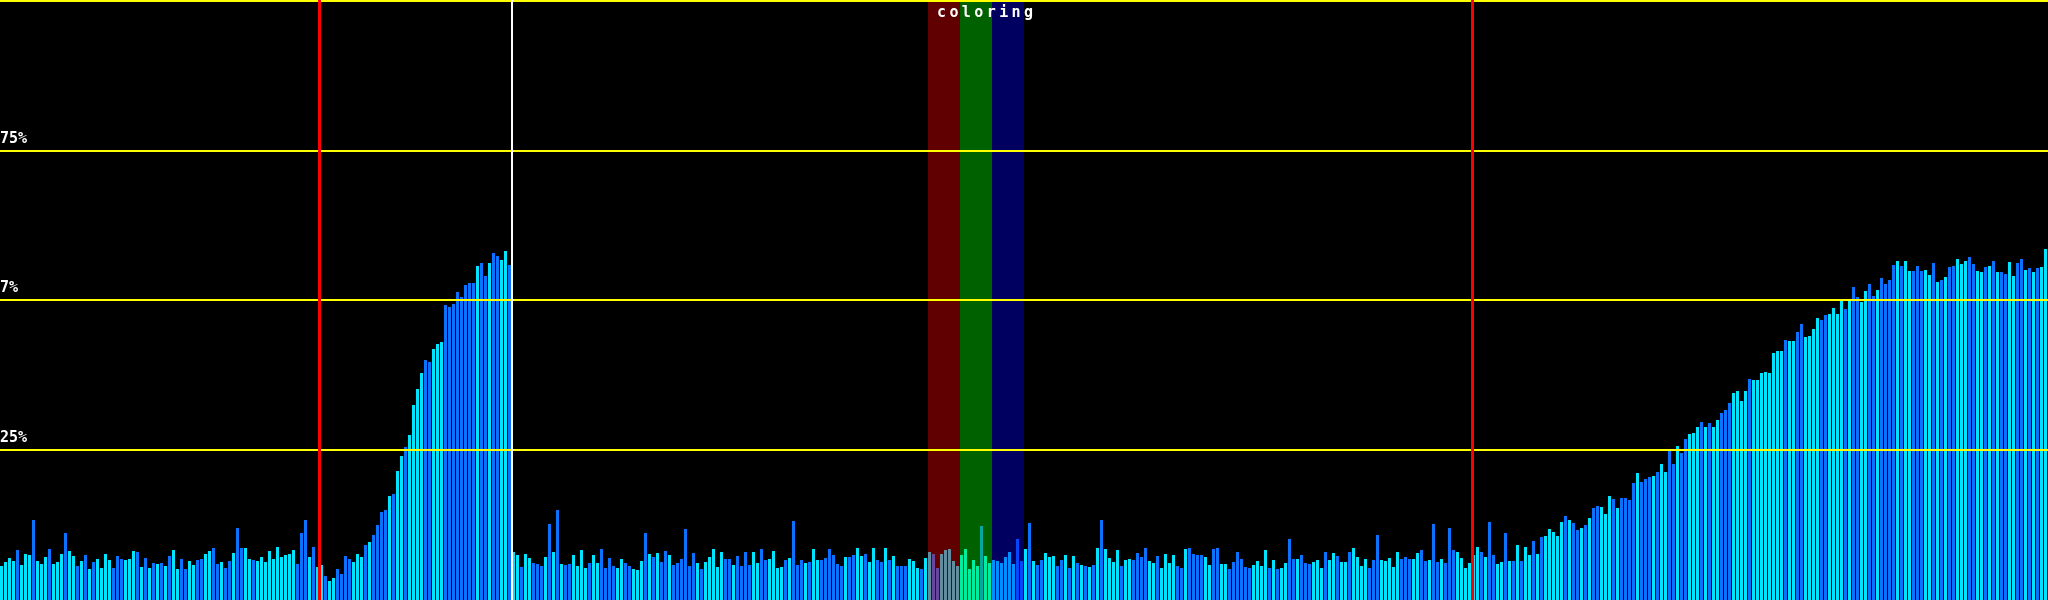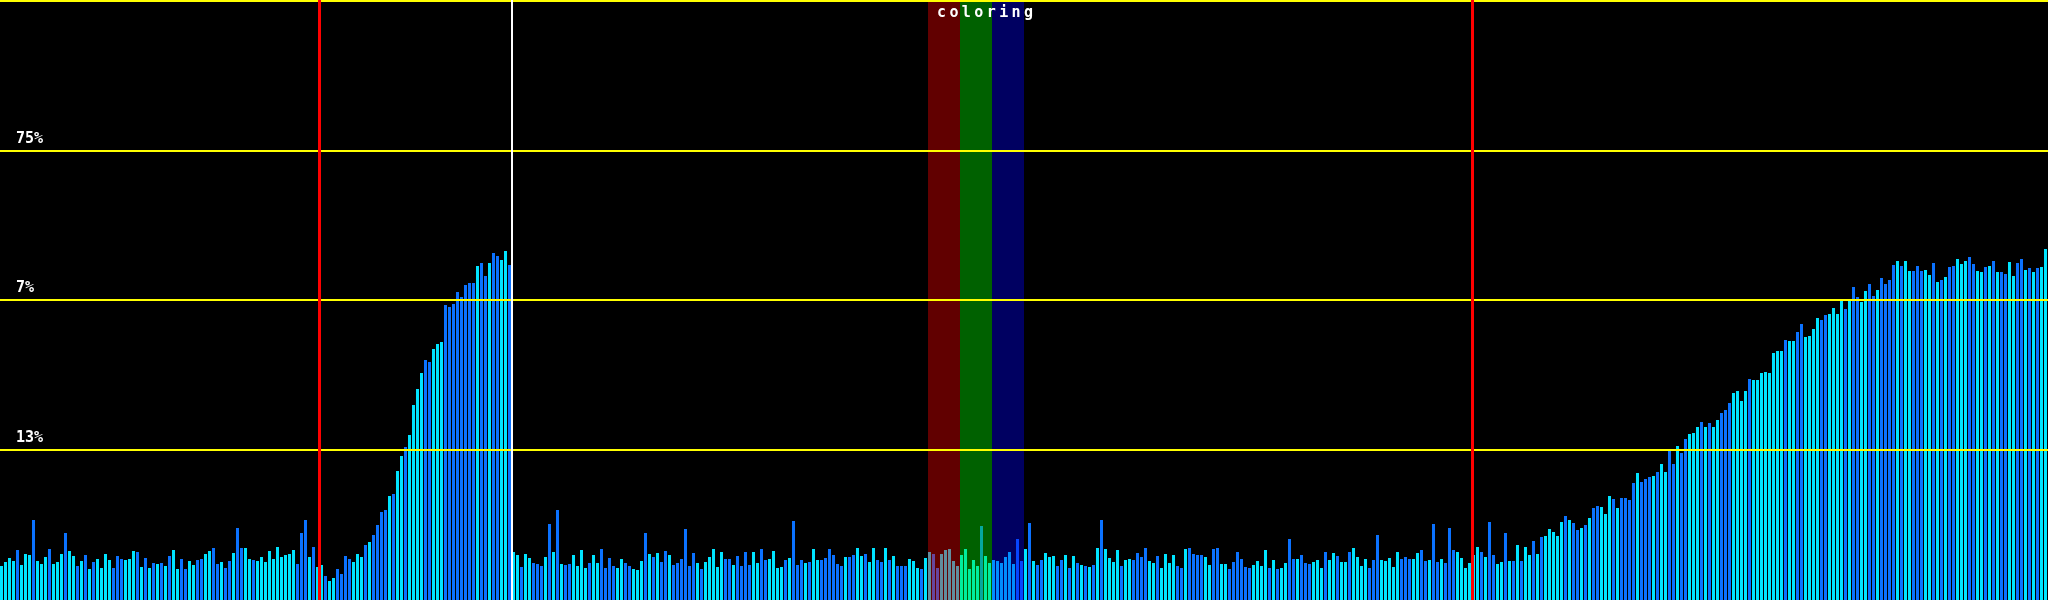--- a/index.html
+++ b/index.html
@@ -17,21 +17,21 @@
     background: #000;
     font-family: "DejaVu Sans Mono", monospace;
   }
   .layer { position: absolute; inset: 0; }
   .bar { position: absolute; bottom: 0; }
   .band { position: absolute; top: 2px; bottom: 0; }
   .gridline { position: absolute; left: 0; right: 0; height: 2px; }
   .marker { position: absolute; top: 0; bottom: 0; }
   .axis-label {
     position: absolute;
-    left: 16px;
+    left: 0px;
     color: #ffffff;
     font-weight: bold;
     font-size: 15px;
     line-height: 1;
     white-space: pre;
   }
   .coloring-label {
     position: absolute;
     color: #ffffff;
     font-weight: bold;
@@ -572,15 +572,15 @@
     </div>
   <div class="layer" id="markers-layer">
       <div class="marker" style="left: 318px; width: 3px; background: rgb(255, 0, 0);"></div>
       <div class="marker" style="left: 511px; width: 2px; background: rgb(255, 255, 255);"></div>
       <div class="marker" style="left: 1471px; width: 3px; background: rgb(255, 0, 0);"></div>
     </div>
   <div class="layer" id="labels-layer">
     <div class="coloring-label" style="left: 937px; top: 5px;">coloring</div>
   <div class="axis-label" style="top: 130.5px; color: rgb(255, 255, 255);">75%</div>
       <div class="axis-label" style="top: 280px; color: rgb(255, 255, 255);">7%</div>
-      <div class="axis-label" style="top: 429.5px; color: rgb(255, 255, 255);">13%</div>
+      <div class="axis-label" style="top: 429.5px; color: rgb(255, 255, 255);">25%</div>
     </div>
 </div>
 
 </body></html>

